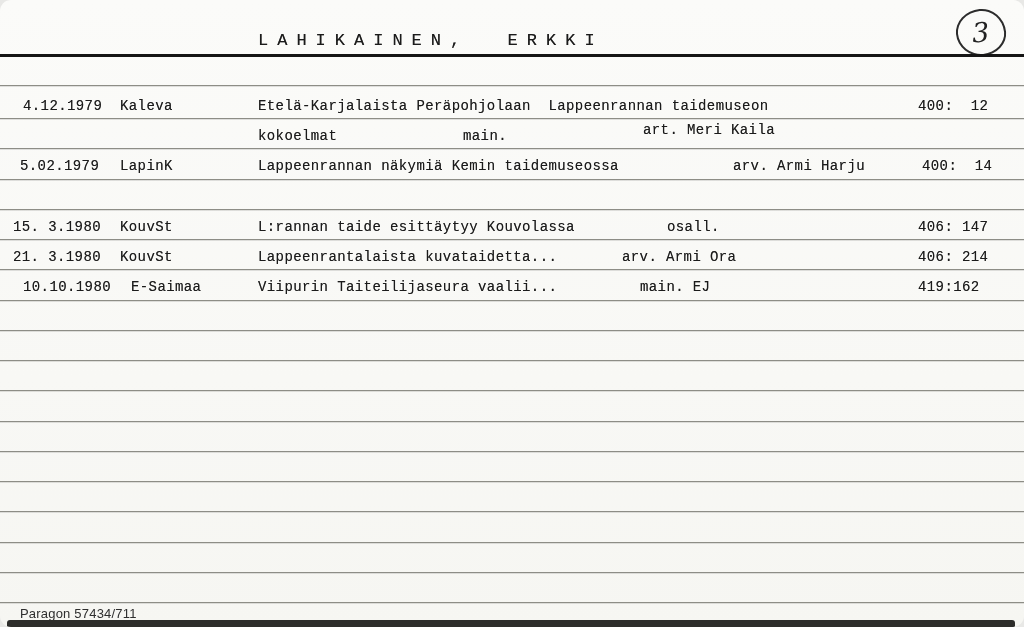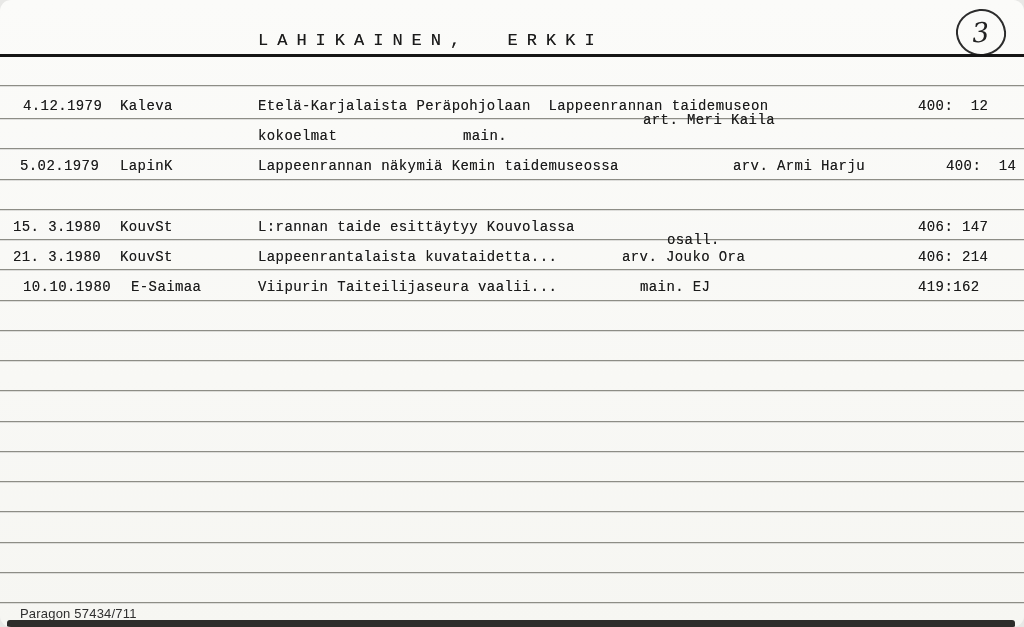--- a/index.html
+++ b/index.html
@@ -112,44 +112,44 @@
   <div>
     <span class="seg" style="left:23px;top:96px">4.12.1979</span>
     <span class="seg" style="left:120px;top:96px">Kaleva</span>
     <span class="seg" style="left:258px;top:96px">Etelä-Karjalaista Peräpohjolaan  Lappeenrannan taidemuseon</span>
     <span class="seg" style="left:918px;top:96px">400:  12</span>
   </div>
 
   <div>
     <span class="seg" style="left:258px;top:126px">kokoelmat</span>
     <span class="seg" style="left:463px;top:126px">main.</span>
-    <span class="seg" style="left:643px;top:110px">art. Meri Kaila</span>
+    <span class="seg" style="left:643px;top:120px">art. Meri Kaila</span>
   </div>
 
   <div>
     <span class="seg" style="left:20px;top:156px">5.02.1979</span>
     <span class="seg" style="left:120px;top:156px">LapinK</span>
     <span class="seg" style="left:258px;top:156px">Lappeenrannan näkymiä Kemin taidemuseossa</span>
     <span class="seg" style="left:733px;top:156px">arv. Armi Harju</span>
-    <span class="seg" style="left:946px;top:156px">400:  14</span>
+    <span class="seg" style="left:922px;top:156px">400:  14</span>
   </div>
 
   <div>
     <span class="seg" style="left:13px;top:217px">15. 3.1980</span>
     <span class="seg" style="left:120px;top:217px">KouvSt</span>
     <span class="seg" style="left:258px;top:217px">L:rannan taide esittäytyy Kouvolassa</span>
-    <span class="seg" style="left:667px;top:230px">osall.</span>
+    <span class="seg" style="left:667px;top:217px">osall.</span>
     <span class="seg" style="left:918px;top:217px">406: 147</span>
   </div>
 
   <div>
     <span class="seg" style="left:13px;top:247px">21. 3.1980</span>
     <span class="seg" style="left:120px;top:247px">KouvSt</span>
     <span class="seg" style="left:258px;top:247px">Lappeenrantalaista kuvataidetta...</span>
-    <span class="seg" style="left:622px;top:247px">arv. Jouko Ora</span>
+    <span class="seg" style="left:622px;top:247px">arv. Armi Ora</span>
     <span class="seg" style="left:918px;top:247px">406: 214</span>
   </div>
 
   <div>
     <span class="seg" style="left:23px;top:277px">10.10.1980</span>
     <span class="seg" style="left:131px;top:277px">E-Saimaa</span>
     <span class="seg" style="left:258px;top:277px">Viipurin Taiteilijaseura vaalii...</span>
     <span class="seg" style="left:640px;top:277px">main. EJ</span>
     <span class="seg" style="left:918px;top:277px">419:162</span>
   </div>

